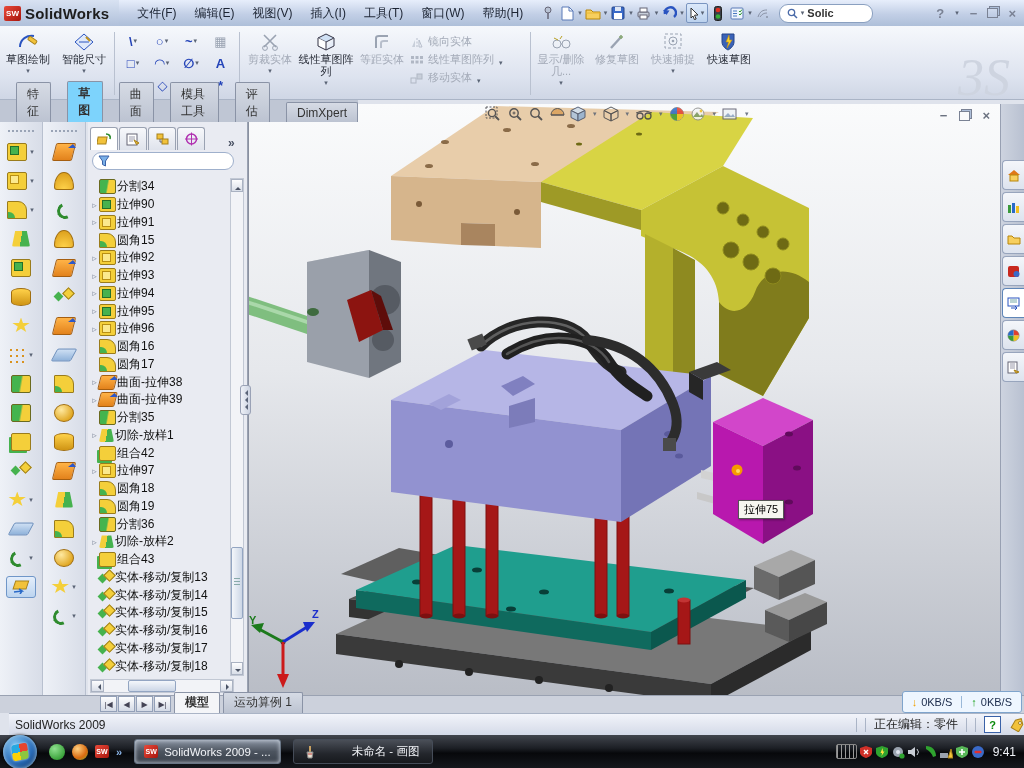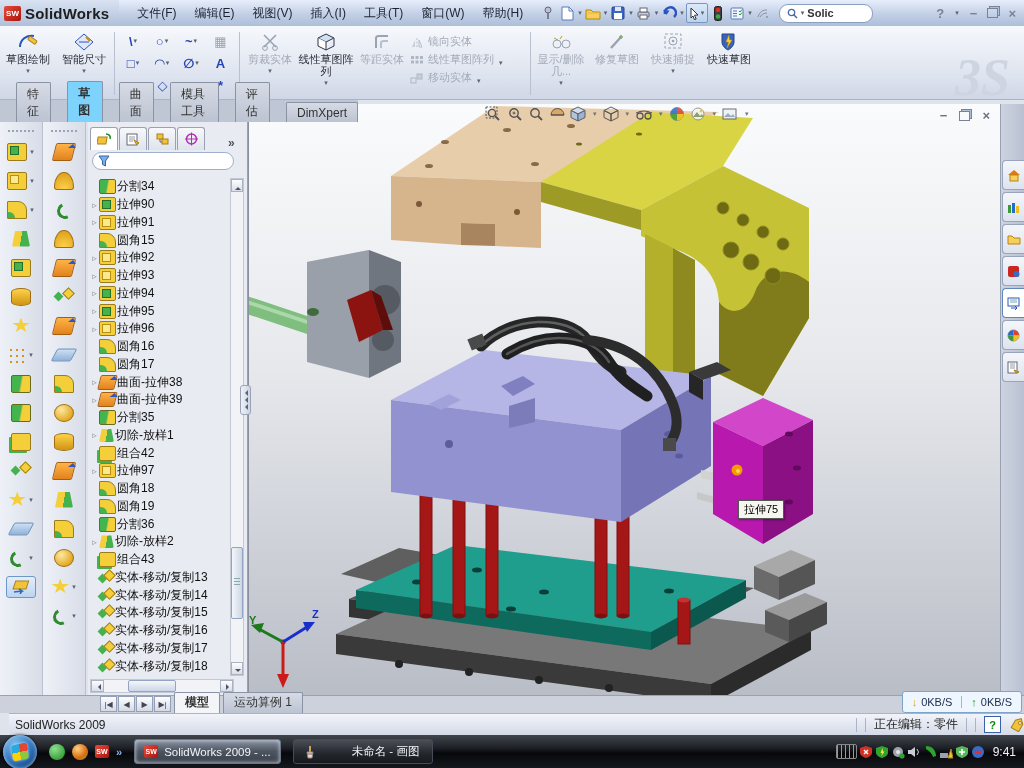--- a/index.html
+++ b/index.html
@@ -37,21 +37,21 @@
   .cmbtn .ic{height:22px;display:flex;align-items:center;}
   .cmbtn.gray{color:#a4abb8;}
   .cmsep{width:1px;background:#b9c1d0;margin:4px 2px;}
   .skgrid{display:grid;grid-template-columns:repeat(4,29px);grid-template-rows:repeat(3,22px);
     align-items:center;justify-items:center;margin:2px 2px 0 2px;}
   .skcell{color:#2343b8;font-size:13px;font-weight:bold;display:flex;align-items:center;}
   .skcell.gray{color:#9aa3b2;}
   .stack3{display:flex;flex-direction:column;justify-content:flex-start;gap:3px;padding-top:6px;width:118px;}
   .stack3 .row{display:flex;align-items:flex-end;gap:4px;color:#a4abb8;font-size:11px;}
   .watermark{position:absolute;right:14px;top:22px;font-family:"Liberation Serif","DejaVu Serif",serif;
-    font-style:italic;font-size:52px;color:#ced4e0;font-weight:bold;}
+    font-style:italic;font-size:52px;color:#ced4e0;font-weight:normal;}
   
   .ribbontabs{position:absolute;left:0;top:100px;width:358px;height:22px;background:#bfc6d4;
     display:flex;align-items:flex-end;z-index:6;}
   .rtab{padding:3px 10px 2px;border:1px solid #8a93a6;border-bottom:none;background:linear-gradient(#d6dbe5,#bcc3d1);
     margin-left:16px;font-size:12px;color:#333;border-radius:2px 2px 0 0;}
   .rtab.active{background:#7dd3fc;font-weight:bold;padding-bottom:3px;}
   
   .leftbars{position:absolute;left:0;top:122px;width:88px;height:573px;background:#dfe3ec;display:flex;}
   .ltcol{width:42px;background:linear-gradient(90deg,#eef1f7,#d8dde8);border-right:1px solid #b8c0cf;
     display:flex;flex-direction:column;align-items:center;padding-top:8px;}

